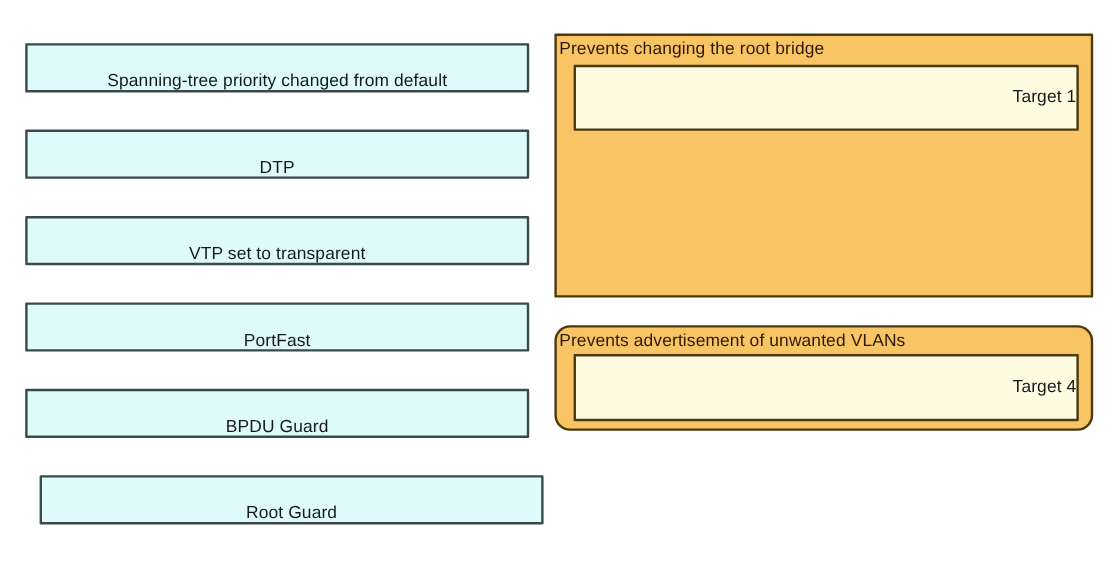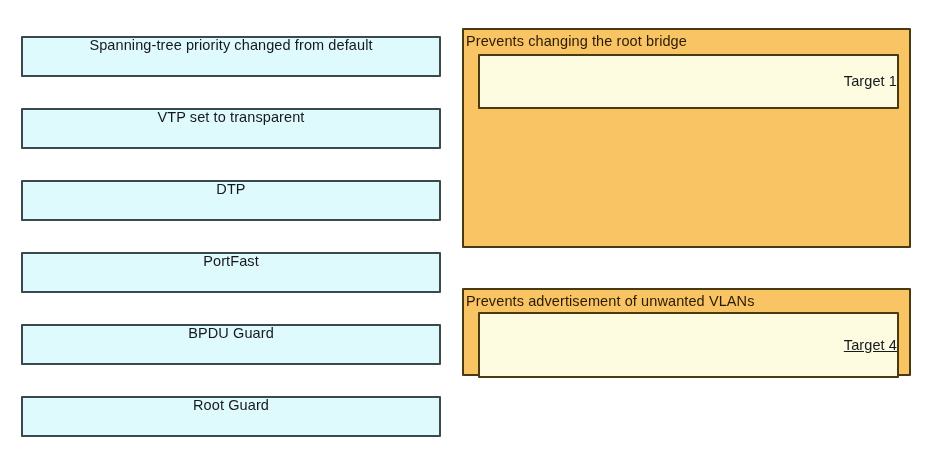--- a/index.html
+++ b/index.html
@@ -33,30 +33,30 @@
 
   .source-item {
     box-sizing: border-box;
     width: 420px;
     height: 41px;
     margin-bottom: 31px;
     background: #dffafd;
     border: 2px solid #3a4a4c;
     border-radius: 1px;
     display: flex;
-    align-items: flex-start;
+    align-items: flex-end;
     justify-content: center;
     color: #16191c;
     font-size: 14.5px;
     line-height: 1;
     letter-spacing: 0.1px;
     cursor: move;
     user-select: none;
   }
-  .source-item:last-child { margin-bottom: 0; }
+  .source-item:last-child { margin-bottom: 0; margin-left: 12px; }
 
   
   .dropzone-col {
     position: absolute;
     left: 462px;
     top: 28px;
     width: 449px;
   }
 
   .dropzone {
@@ -96,40 +96,40 @@
     font-size: 14.5px;
     line-height: 1;
     letter-spacing: 0.1px;
     margin-bottom: 8px;
     user-select: none;
   }
   .target-box:last-child { margin-bottom: 0; }
 
   
   #dropzone-0 { height: 220px; }
-  #dropzone-1 { height: 88px; margin-top: 40px; padding-top: 22px; }
-  #dropzone-1 .target-box { height: 66px; text-decoration: underline; }
+  #dropzone-1 { height: 88px; margin-top: 23px; padding-top: 22px; border-radius: 13px; }
+  #dropzone-1 .target-box { height: 56px; }
 </style>
 </head>
 <body>
 
 <div id="stage">
 
   <div class="source-list">
 
     <div class="source-item">
       <span>Spanning-tree priority changed from default</span>
     </div>
 
     <div class="source-item">
-      <span>VTP set to transparent</span>
+      <span>DTP</span>
     </div>
 
     <div class="source-item">
-      <span>DTP</span>
+      <span>VTP set to transparent</span>
     </div>
 
     <div class="source-item">
       <span>PortFast</span>
     </div>
 
     <div class="source-item">
       <span>BPDU Guard</span>
     </div>
 

